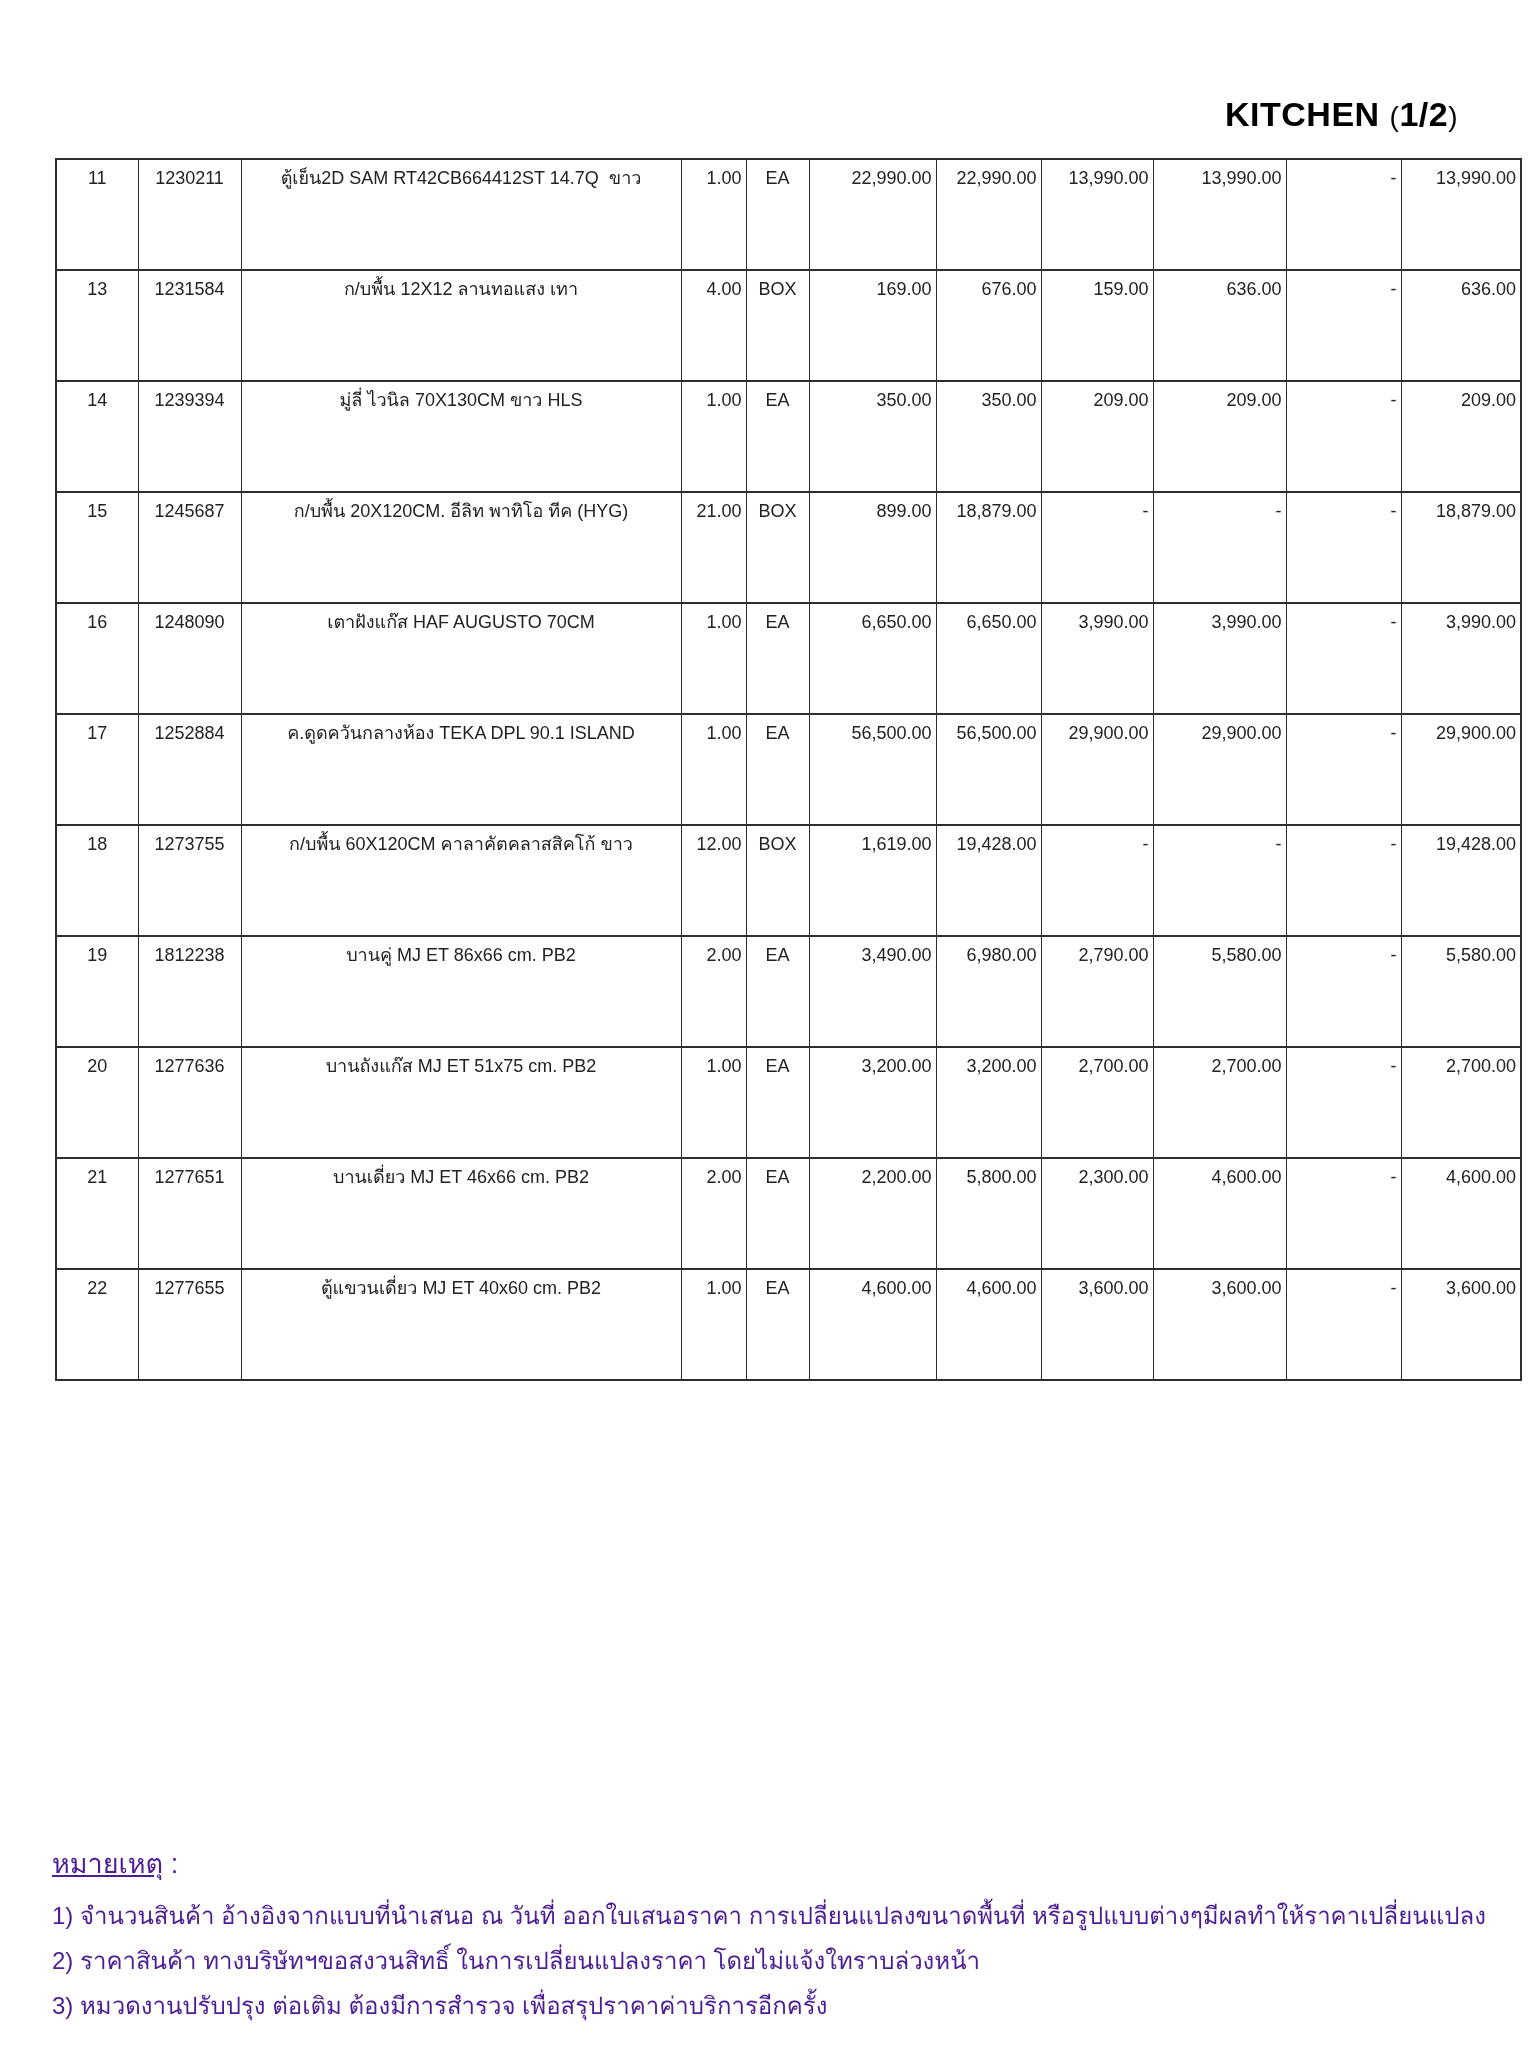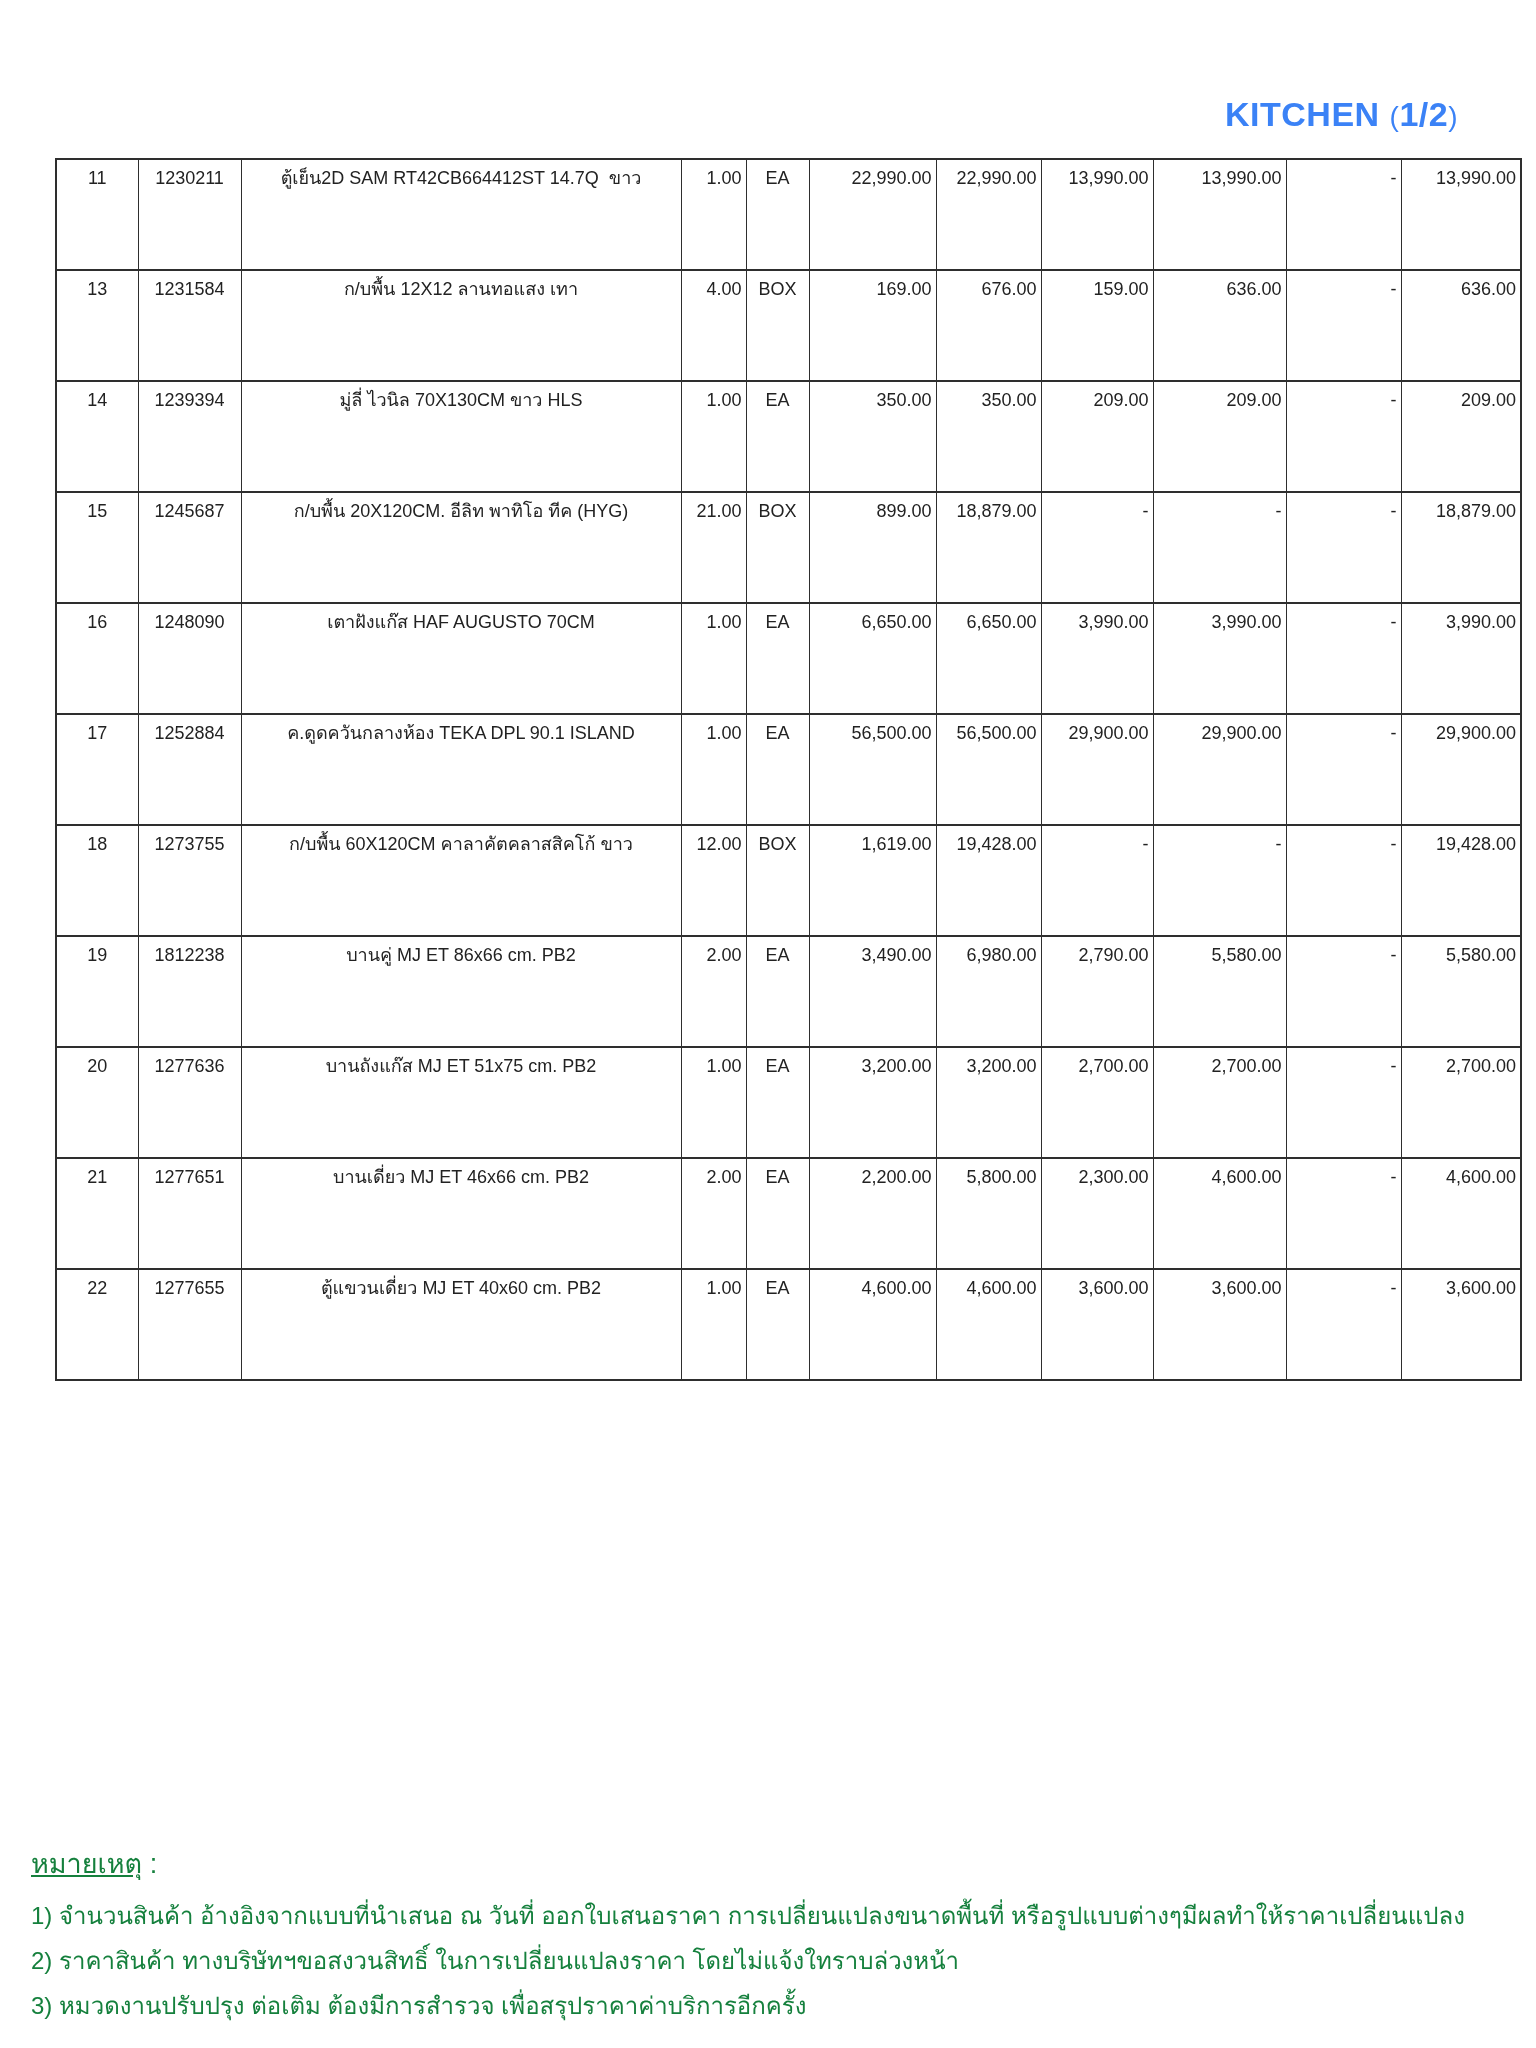--- a/index.html
+++ b/index.html
@@ -11,21 +11,21 @@
     font-family:"Liberation Sans","DejaVu Sans",sans-serif;
     color:#1c1c1c;
   }
   
   .page-title{
     position:absolute;
     top:95px;
     right:78px;
     font-size:34px;
     font-weight:bold;
-    color:#3b82f6;
+    color:#000000;
     letter-spacing:0.5px;
     white-space:nowrap;
     text-align:right;
   }
   .page-title .paren{
     font-weight:400;
     font-size:28px;
   }
   .page-title .pagenum{
     font-weight:bold;
@@ -53,24 +53,24 @@
     white-space:pre-wrap;
     overflow:hidden;
     line-height:1.25;
   }
   td.al-center{text-align:center;}
   td.al-left{text-align:center;padding-left:7px;}
   td.al-right{text-align:right;padding-right:9px;}
   
   .notes{
     position:absolute;
-    left:31px;
+    left:52px;
     top:1842px;
     width:1480px;
-    color:#15803d;
+    color:#4c1d95;
   }
   .notes-heading{
     font-size:27px;
     margin-bottom:8px;
     white-space:nowrap;
   }
   .notes-heading .underlined{
     text-decoration:underline;
   }
   .note-line{

